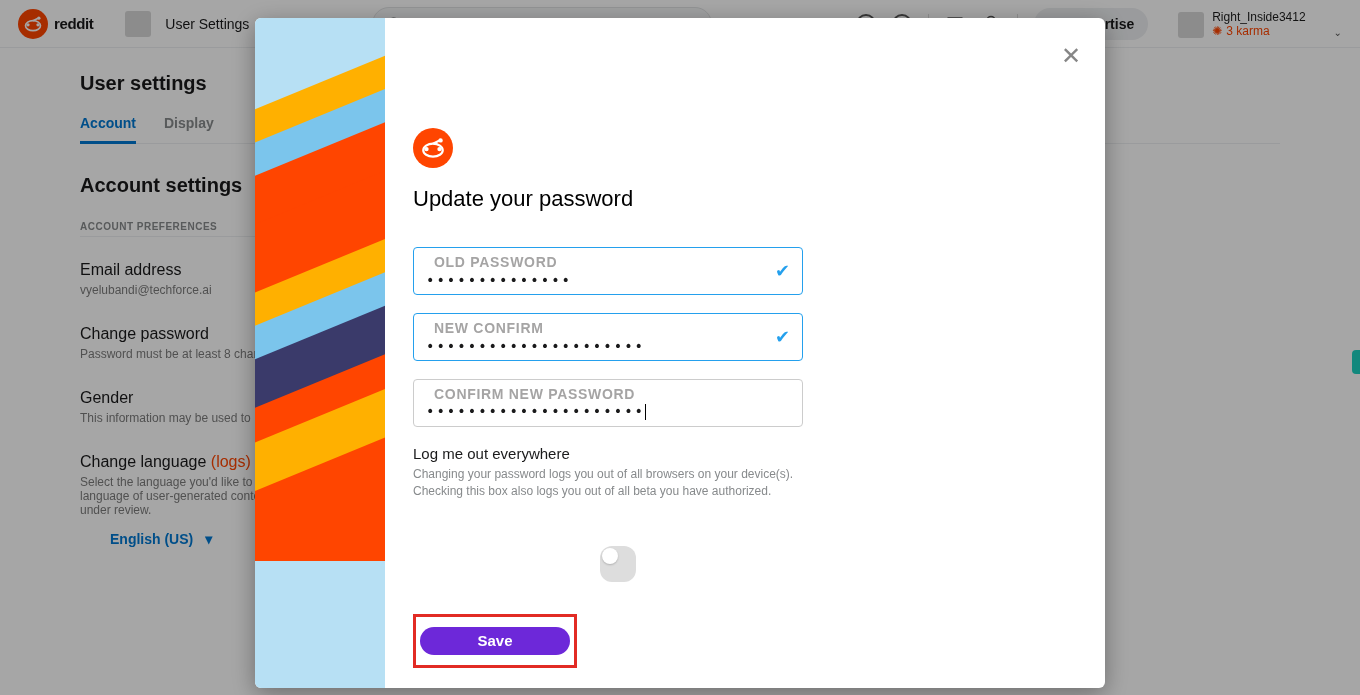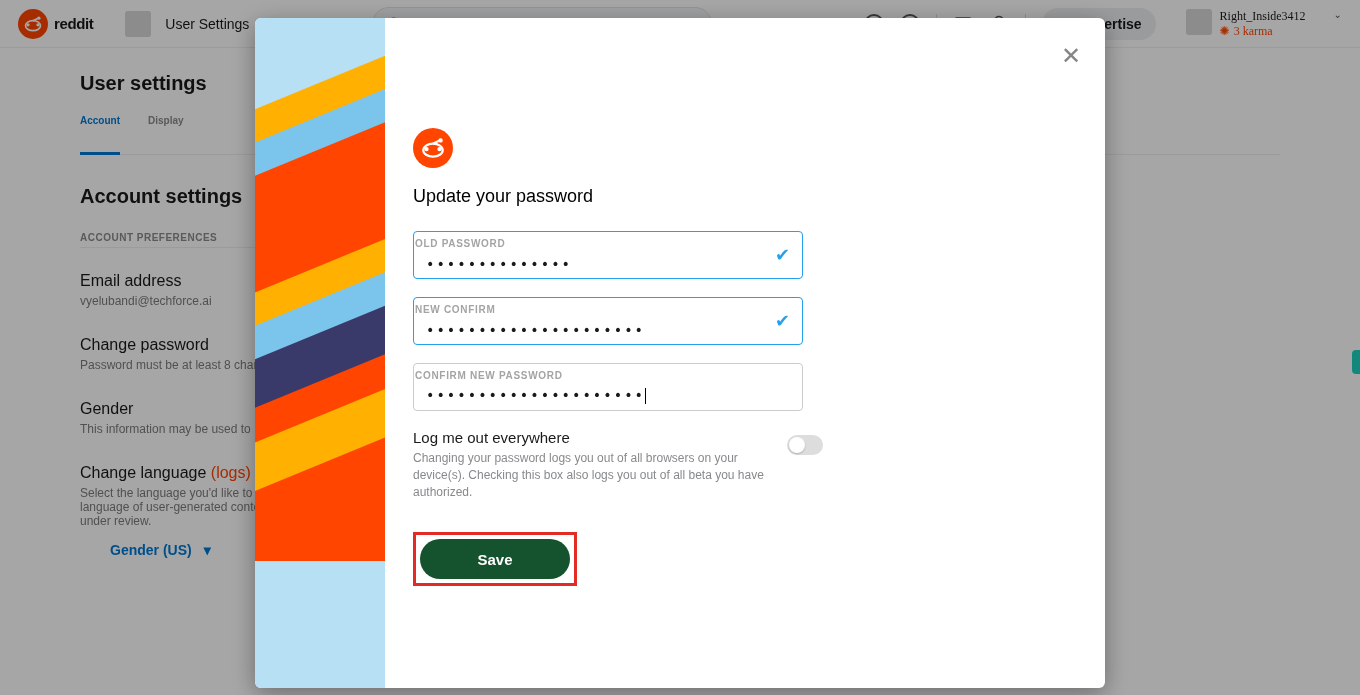--- a/index.html
+++ b/index.html
@@ -45,36 +45,35 @@
   }
   .icon-row { display:flex; gap:16px; margin-left:auto; align-items:center;}
   .icon-circle { width:20px; height:20px; border:2px solid #555; border-radius:50%; }
   .icon-chat { width:20px; height:20px; }
   .btn-adv {
     background:#edeff1; border-radius:18px; height:32px; padding:0 14px;
     display:flex; align-items:center; font-size:14px; font-weight:600; color:#1a1a1b;
     gap:6px;
   }
   .user-chip {
-    display:flex; gap:8px; align-items:flex-start; margin-left:14px; font-size:12px;
+    display:flex; gap:8px; align-items:flex-end; margin-left:14px; font-size:12px;
     color:#1c1c1c;
-    font-family:Liberation Serif, serif;
   }
   .user-chip .avatar-blank { margin-left:0;}
   .user-chip .karma { color:#ff4500; display:flex; align-items:center; gap:4px; }
   .divider { width:1px; height:20px; background:#ddd; }
 
   
   .page {
     padding: 24px 80px;
     color:#1a1a1b;
   }
   .page h1 { font-size:20px; font-weight:600; margin-bottom:20px; }
   .tabs { display:flex; gap:28px; border-bottom:1px solid #edeff1; margin-bottom:30px;}
-  .tabs .tab { padding-bottom:26px; font-size:10px; font-weight:700; color:#878a8c; }
+  .tabs .tab { padding-bottom:10px; font-size:14px; font-weight:700; color:#878a8c; }
   .tabs .tab.active { color:#0079d3; border-bottom:3px solid #0079d3; margin-bottom:-1px;}
   .page h2 { font-size:20px; font-weight:600; margin-bottom:24px;}
   .section-label { font-size:10px; font-weight:700; letter-spacing:0.5px; color:#878a8c; text-transform:uppercase;
     border-bottom:1px solid #edeff1; padding-bottom:4px; margin-bottom:24px; max-width:650px;}
   .setting { margin-bottom:28px; }
   .setting .head { font-size:16px; font-weight:500; color:#1a1a1b; }
   .setting .sub  { font-size:12px; color:#7c7c7c; margin-top:4px; max-width:560px;}
   .beta { color:#ff4500;}
   .lang-select {
     margin-top:14px; color:#0079d3; font-weight:700; font-size:14px;
@@ -99,58 +98,58 @@
     padding:110px 28px 0 28px; position:relative; width:100%;
   }
   .modal .close-x {
     position:absolute; top:24px; right:24px; font-size:24px; color:#868686; cursor:pointer;
   }
   .modal-badge {
     width:40px; height:40px; border-radius:50%; background:#ff4500;
     display:flex; align-items:center; justify-content:center; margin-bottom:18px;
   }
   .modal-badge svg { fill:#fff; width:26px; height:26px;}
-  .modal h3 { font-size:18px; font-weight:500; margin-bottom:24px; }
+  .modal h3 { font-size:22px; font-weight:500; margin-bottom:35px; }
 
   .pw-field {
     width:390px; height:48px; border:1px solid #ccc; border-radius:4px;
     position:relative; display:flex; align-items:flex-end; padding:0 12px 6px 12px;
     margin-bottom:18px; background:#fff;
   }
   .pw-field.valid { border:1px solid #24a0ed; }
   .pw-field .mini-label {
-    position:absolute; top:6px; left:1px; font-size:10px; letter-spacing:0.7px;
+    position:absolute; top:6px; left:20px; font-size:14px; letter-spacing:0.7px;
     font-weight:700; color:#a5a4a4;
   }
   .pw-field .dots { font-size:14px; letter-spacing:2px; color:#1a1a1b; font-family:monospace;}
   .pw-field .cursor { width:1px; height:16px; background:#000; display:inline-block; vertical-align:middle;}
   .pw-field .tick {
     position:absolute; right:12px; top:50%; transform:translateY(-50%);
     color:#24a0ed; font-size:18px;
   }
 
-  .opt-row { display:flex; align-items:flex-start; gap:20px; width:410px; margin-top:8px;}
+  .opt-row { display:flex; align-items:center; gap:40px; width:410px; margin-top:8px;flex-direction:column;}
   .opt-row .texts { flex:1; }
   .opt-row .t1 { font-size:15px; color:#1a1a1b; margin-bottom:4px; }
   .opt-row .t2 { font-size:12px; color:#878a8c; line-height:1.4; }
   .switch {
     width:36px; height:20px; border-radius:12px; background:#ddd; position:relative;
     flex:0 0 36px; margin-top:6px;
   }
   .switch::after {
     content:""; position:absolute; left:2px; top:2px; width:16px; height:16px;
     background:#fff; border-radius:50%; box-shadow:0 1px 2px rgba(0,0,0,.2);
   }
 
   .save-box {
     margin-top:32px; width:164px; height:54px;
     border:3px solid #e22b24; display:flex; align-items:center; justify-content:center;
   }
   .save-btn {
-    width:150px; height:40px; border-radius:20px; background:#14532d;
+    width:150px; height:28px; border-radius:20px; background:#6d28d9;
     color:#fff; font-weight:700; font-size:15px; display:flex; align-items:center; justify-content:center;
     cursor:pointer;
   }
 
   
   .right-nub {
     position:fixed; right:0; top:350px; width:8px; height:24px;
     background:#1dd1c1; border-radius:4px 0 0 4px; z-index:5;
   }
 </style>
@@ -237,21 +236,21 @@
     <div class="head">Gender</div>
     <div class="sub">This information may be used to</div>
   </div>
   <div class="setting">
     <div class="head">
       <span>Change language</span>
       <span class="beta">(logs)</span>
     </div>
     <div class="sub">Select the language you'd like to experience the Reddit interface in. Note that this won't change the language of user-generated content and that this feature is still in beta so translations and UI are still under review.</div>
     <div class="lang-select">
-      <span>Gender (US)</span>
+      <span>English (US)</span>
       <span>▾</span>
     </div>
   </div>
 </div>
 
 <div class="right-nub"></div>
 
 <div class="overlay"></div>
 
 <div class="modal">

